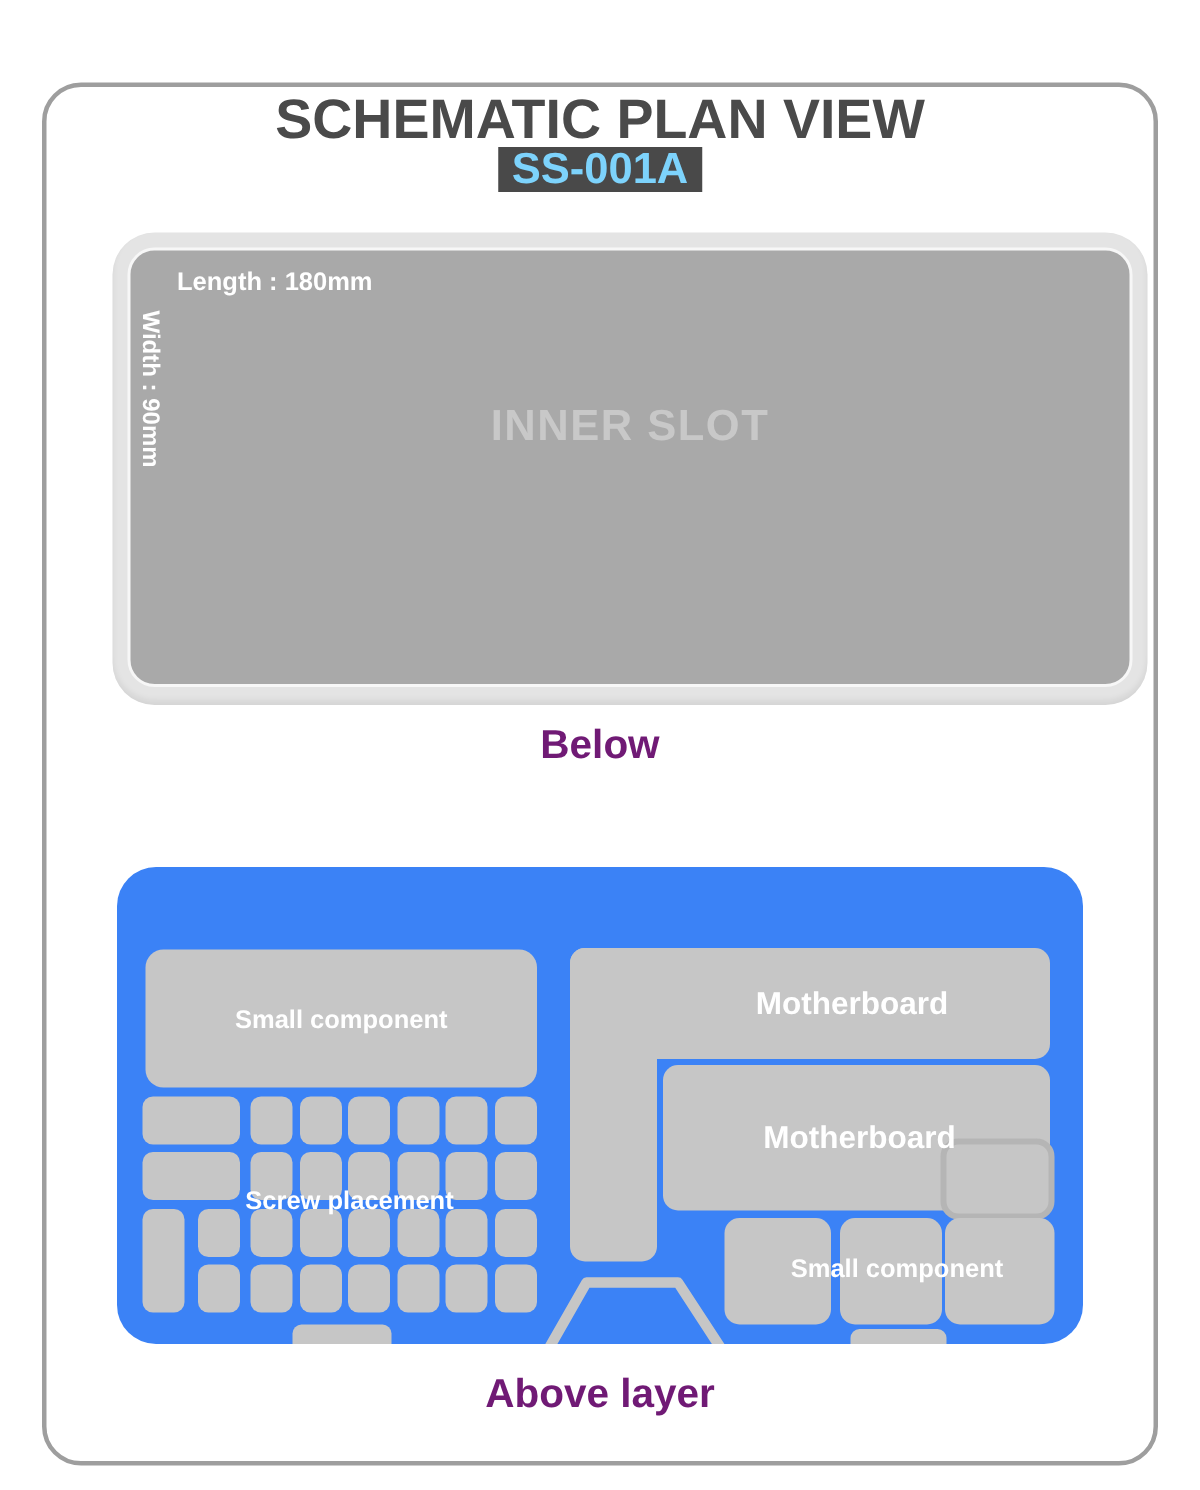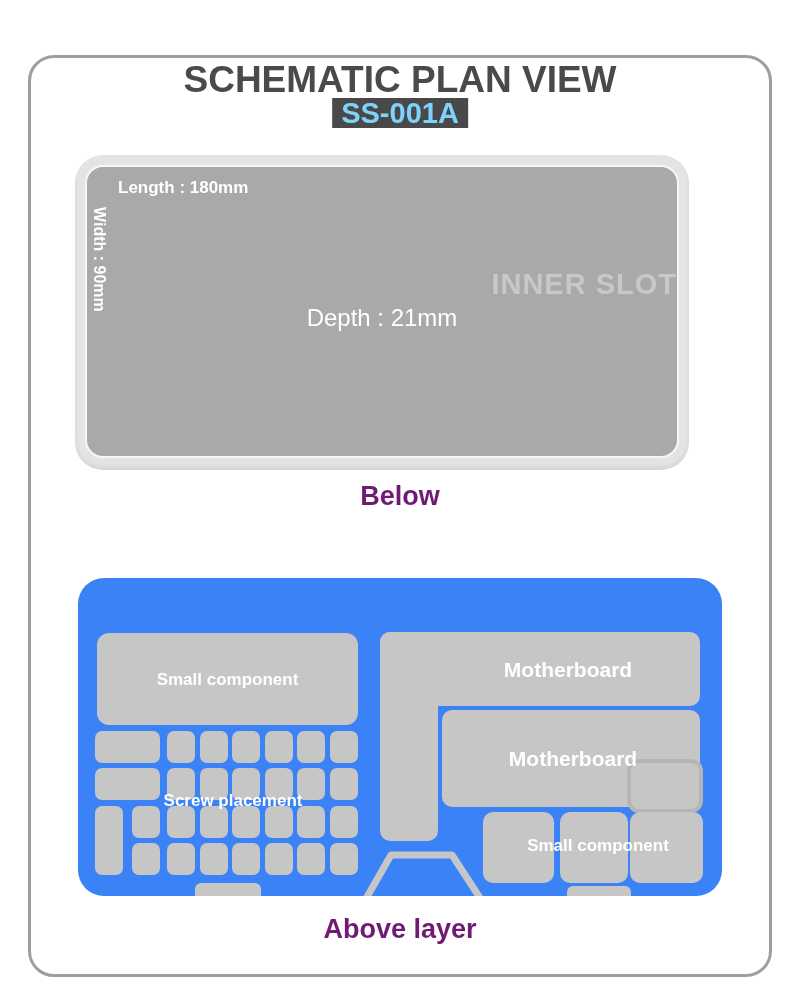--- a/index.html
+++ b/index.html
@@ -17,41 +17,41 @@
     background:#ffffff;padding:0 16px;z-index:2;white-space:nowrap;
     font-size:37px;line-height:44px;font-weight:bold;color:#4a4a4a;letter-spacing:0px;
   }
   .model-badge{
     position:absolute;top:98px;left:50%;transform:translateX(-50%);z-index:2;
     background:#494949;color:#7dd3fc;font-size:29px;line-height:28px;
     font-weight:bold;padding:1px 9px;
   }
   
   .panel-below{
-    position:absolute;left:75px;top:155px;width:614px;height:315px;
+    position:absolute;left:75px;top:155px;width:690px;height:315px;
     background:#e4e4e4;border-radius:28px;
     box-shadow:inset 0 -3px 4px rgba(0,0,0,0.07);
   }
   .slot-inner{
     position:absolute;left:10px;top:10px;right:10px;bottom:12px;
     background:#a9a9a9;border-radius:18px;border:2px solid #f7f7f7;
   }
   .length-label{
     position:absolute;left:31px;top:11px;
     color:#ffffff;font-size:17px;font-weight:bold;
   }
   .width-label{
     position:absolute;left:3px;top:40px;
     writing-mode:vertical-rl;
     color:#ffffff;font-size:16px;font-weight:bold;
   }
   .slot-center{position:absolute;left:0;right:0;top:100px;text-align:center;}
   .slot-name{
     font-size:29px;line-height:34px;font-weight:bold;
-    color:#c8c8c8;letter-spacing:1px;text-align:right;
+    color:#c8c8c8;letter-spacing:1px;
   }
   .slot-depth{font-size:24px;line-height:30px;color:#ffffff;margin-top:2px;}
   .caption{
     position:absolute;left:0;width:100%;text-align:center;
     font-size:27px;font-weight:bold;color:#701a75;
   }
   .caption-below{top:481px;}
   .caption-above{top:914px;}
   
   .panel-above{
@@ -80,21 +80,20 @@
 
 <h1 class="page-title">SCHEMATIC PLAN VIEW</h1>
 <div class="model-badge">SS-001A</div>
 
 <div class="panel-below">
   <div class="slot-inner">
     <div class="length-label">Length : 180mm</div>
     <div class="width-label">Width : 90mm</div>
     <div class="slot-center">
       <div class="slot-name">INNER SLOT</div>
-      <div class="slot-depth">Depth : 21mm</div>
     </div>
   </div>
 </div>
 <div class="caption caption-below">Below</div>
 
 <div class="panel-above">
   <svg class="trap" width="644" height="318" viewBox="0 0 644 318">
     <polygon points="285,326 313,277 374,277 406,326"></polygon>
   </svg>
   <div class="lbl" id="lbl-sc-left">Small component</div>

